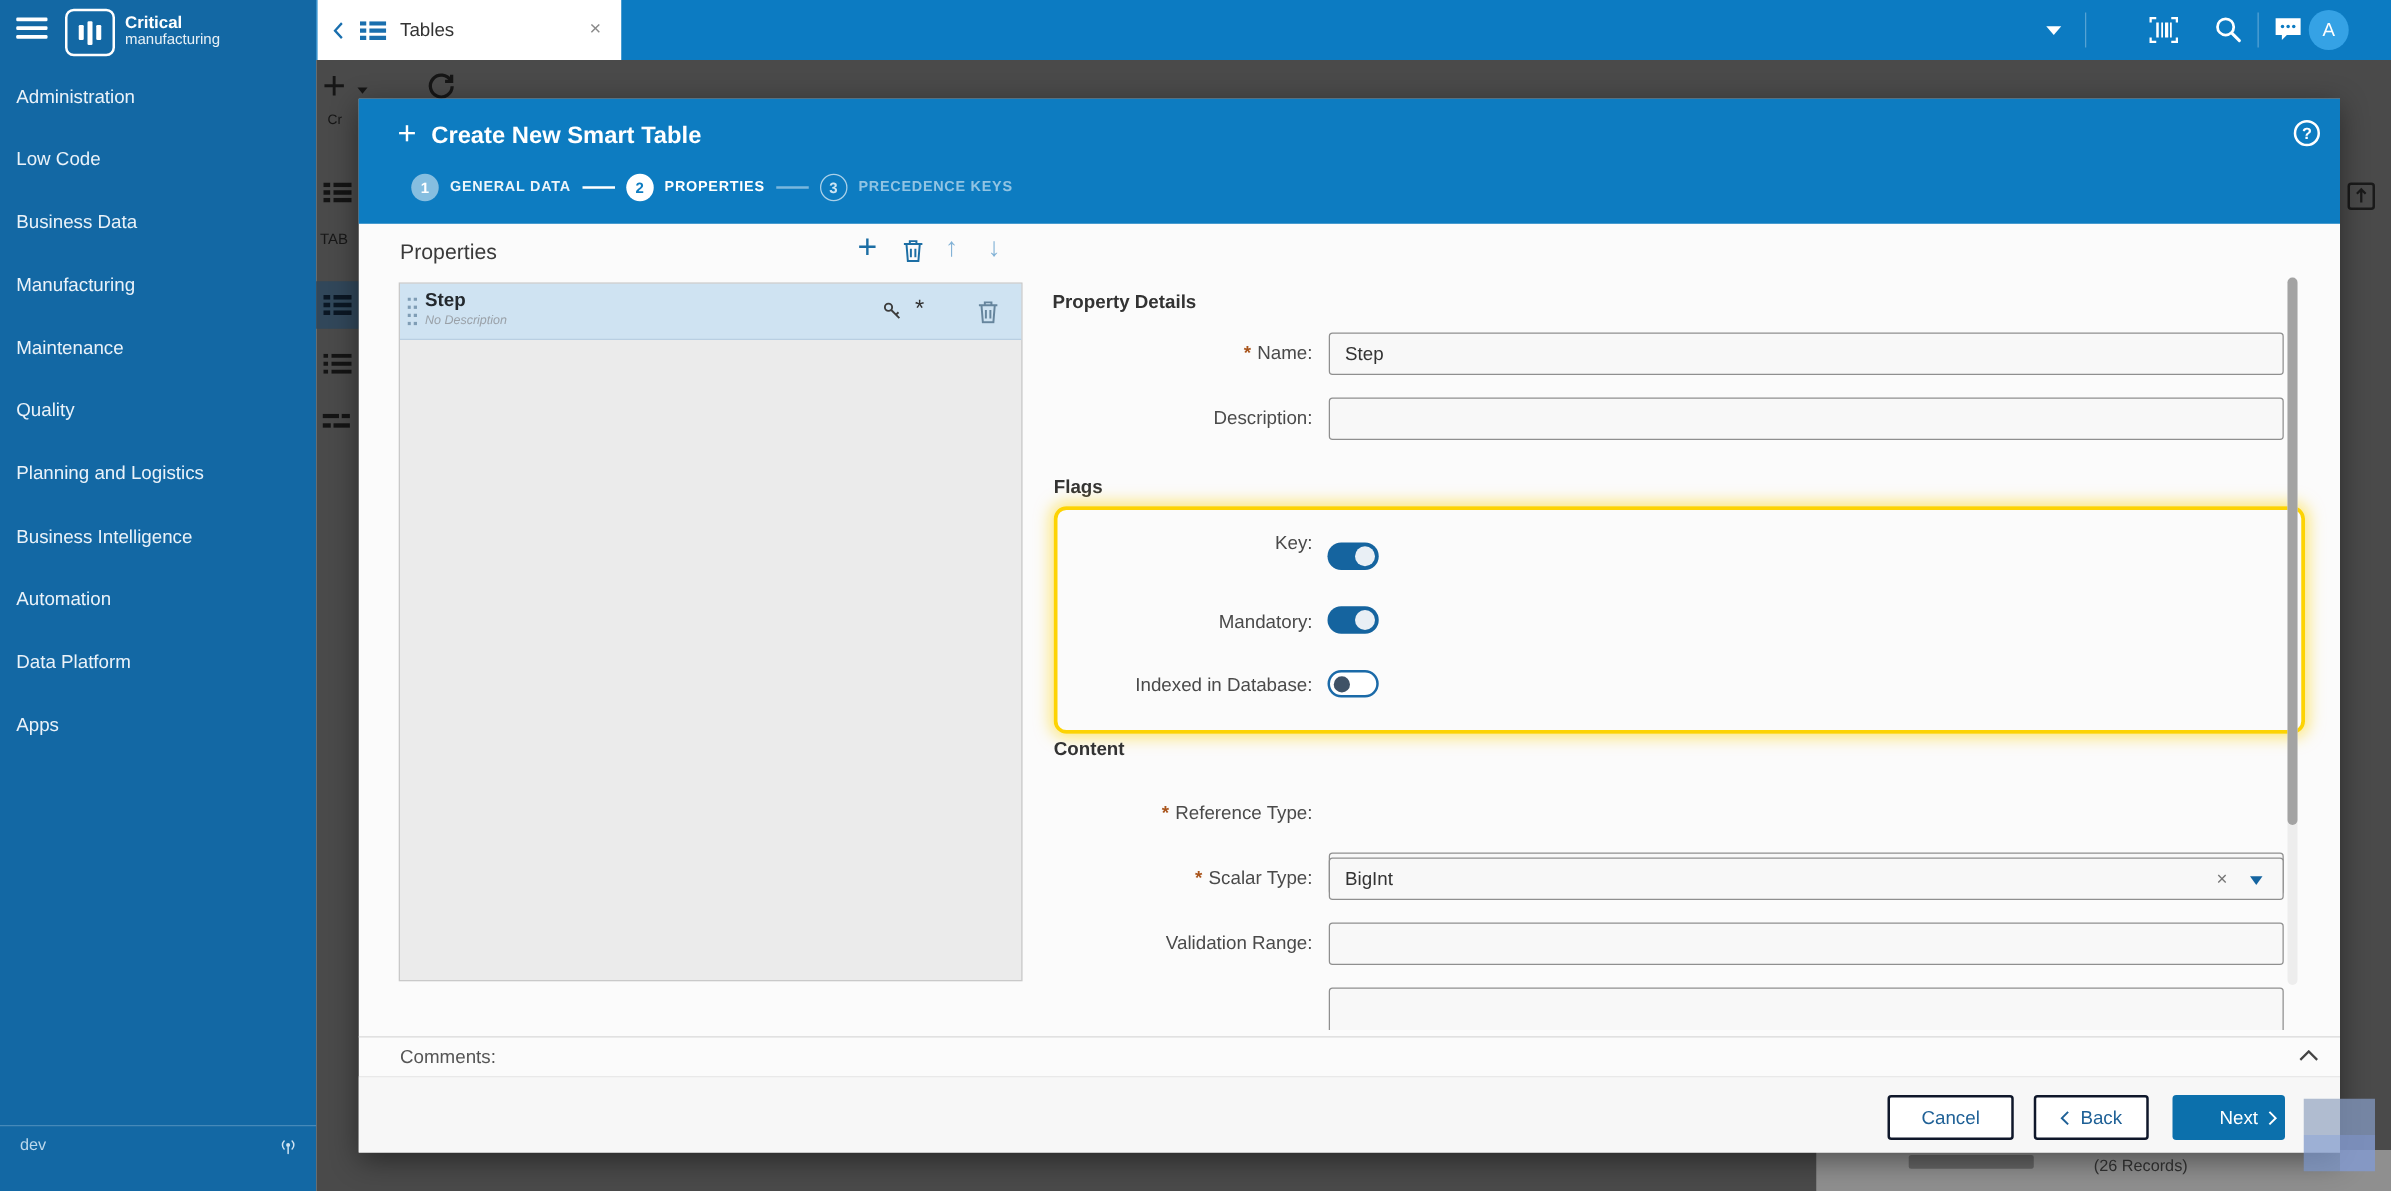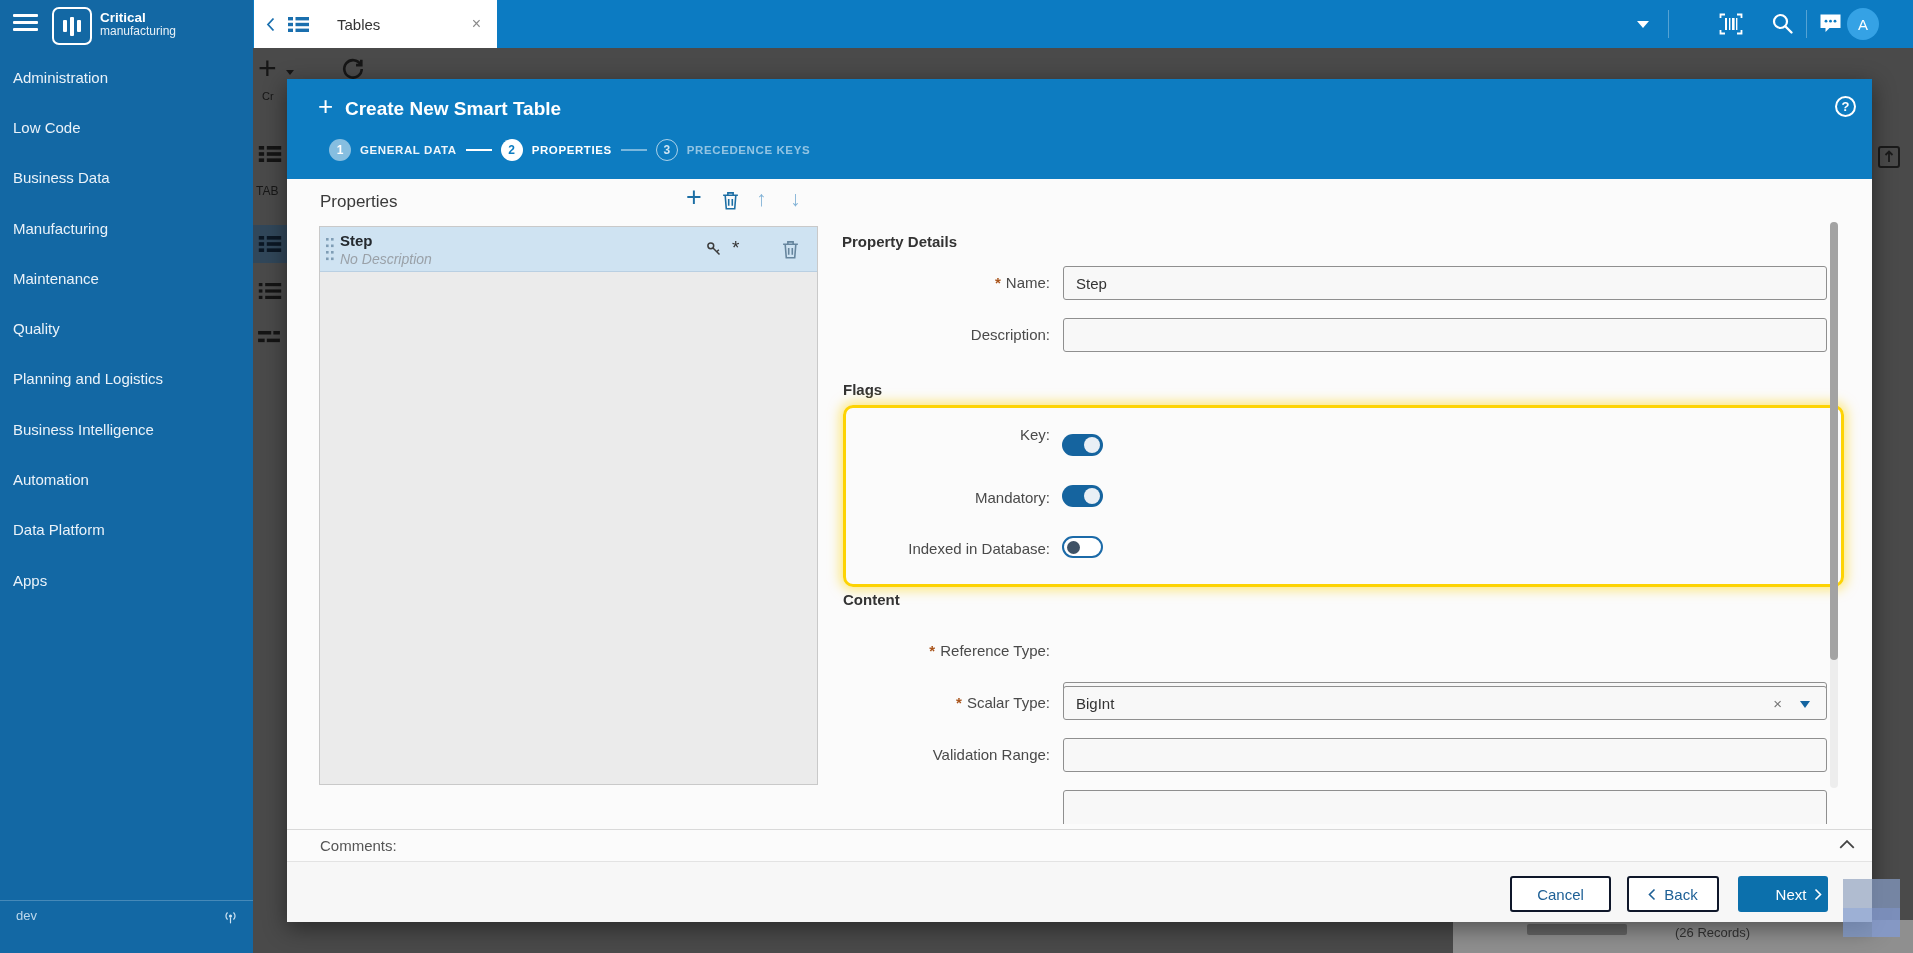--- a/index.html
+++ b/index.html
@@ -15,21 +15,21 @@
   .brand-name { color:#fff; font-size:13.5px; font-weight:700; line-height:15px; }
   .brand-sub { color:rgba(255,255,255,.9); font-size:12px; line-height:13px; }
   .nav { left:0; top:52px; width:253px; }
   .nav-item { height:50.3px; display:flex; align-items:center; padding-left:13px; color:#eaf2f9; font-size:15px; cursor:pointer; }
   .side-divider { left:0; top:900px; width:253px; height:1px; background:rgba(255,255,255,.22); }
   .env-label { left:16px; top:908px; color:#bcd8ec; font-size:13px; }
 
   
   .topbar { left:253px; top:0; width:1660px; height:48px; background:#0c7bc2; z-index:5; }
   .tab { left:1px; top:0; width:243px; height:48px; background:#fff; display:flex; align-items:center; padding:0 12px; position:absolute; }
-  .tab-title { font-size:15px; color:#333; margin-left:28px; flex:1; }
+  .tab-title { font-size:15px; color:#333; margin-left:11px; flex:1; }
   .tab-close { color:#8a8a8a; font-size:16px; cursor:pointer; padding:2px 4px; }
   .tb-caret { width:0; height:0; border:6px solid transparent; border-top:7px solid #fff; }
   .tb-divider { width:1px; height:28px; background:rgba(255,255,255,.3); top:10px; }
   .avatar { width:32px; height:32px; border-radius:50%; background:#35a2e5; color:#fff; font-size:15px; display:flex; align-items:center; justify-content:center; }
 
   
   .backdrop { left:253px; top:48px; width:1660px; height:905px; background:#4a4a4a; z-index:10; }
   .dim { color:#161616; }
   .sel-row { background:#31475a; }
   .page-strip { background:#8f8f8f; }
@@ -56,21 +56,21 @@
   .line-faded { background:rgba(255,255,255,.45); }
 
   
   .sect-title { font-size:17px; color:#3a3a3a; }
   .sub-title { font-size:15px; font-weight:700; color:#333; }
   .icon-btn { color:#1c6ea4; cursor:pointer; }
   .icon-btn.light { color:#82b2d6; }
   .panel { left:32px; top:147px; width:499px; height:559px; background:#ebebeb; border:1px solid #c9c9c9; }
   .prop-item { left:0; top:0; width:497px; height:45px; background:#cfe3f2; border-bottom:1px solid #b9cfe2; }
   .prop-name { left:20px; top:5px; font-size:15px; font-weight:700; color:#24292e; }
-  .prop-desc { left:20px; top:24px; font-size:14px; font-style:italic; color:#9aa1a8; }
+  .prop-desc { left:20px; top:24px; font-size:10px; font-style:italic; color:#9aa1a8; }
 
   .field-label { width:263px; text-align:right; font-size:15px; color:#4a4a4a; display:flex; justify-content:flex-end; gap:5px; align-items:center; position:absolute; }
   .req { color:#a9541b; font-weight:700; }
   .input { left:776px; width:764px; height:34px; background:#f8f8f8; border:1px solid #8f8f8f; border-radius:3px; font-size:15px; color:#333; display:flex; align-items:center; padding:0 12px; position:absolute; }
   .dd-clear { position:absolute; right:44px; top:8px; color:#767676; font-size:15px; cursor:pointer; }
   .dd-caret { position:absolute; right:16px; top:14px; width:0; height:0; border:5px solid transparent; border-top:7px solid #1464a0; cursor:pointer; }
   .yellow-box { left:556px; top:326px; width:1001px; height:182px; border:3px solid #fdd303; border-radius:10px; box-shadow:0 0 12px 3px rgba(255,213,0,.5); }
   .toggle { width:41px; height:22px; border-radius:11px; position:absolute; cursor:pointer; }
   .toggle.on { background:#15649f; }
   .toggle.on .knob { position:absolute; right:3px; top:3px; width:16px; height:16px; border-radius:50%; background:#e9eff5; }

